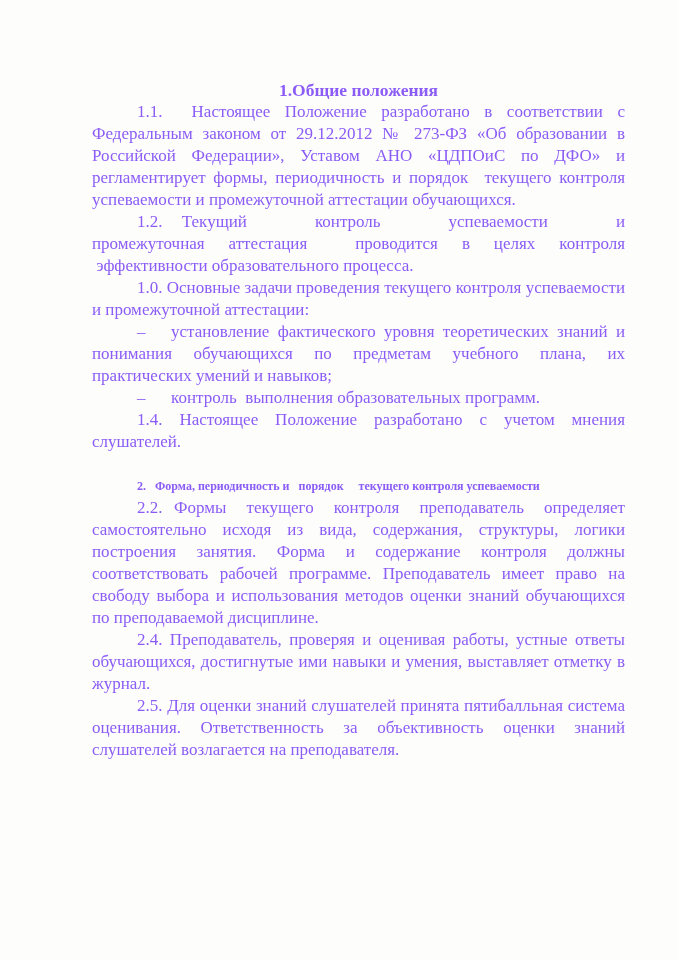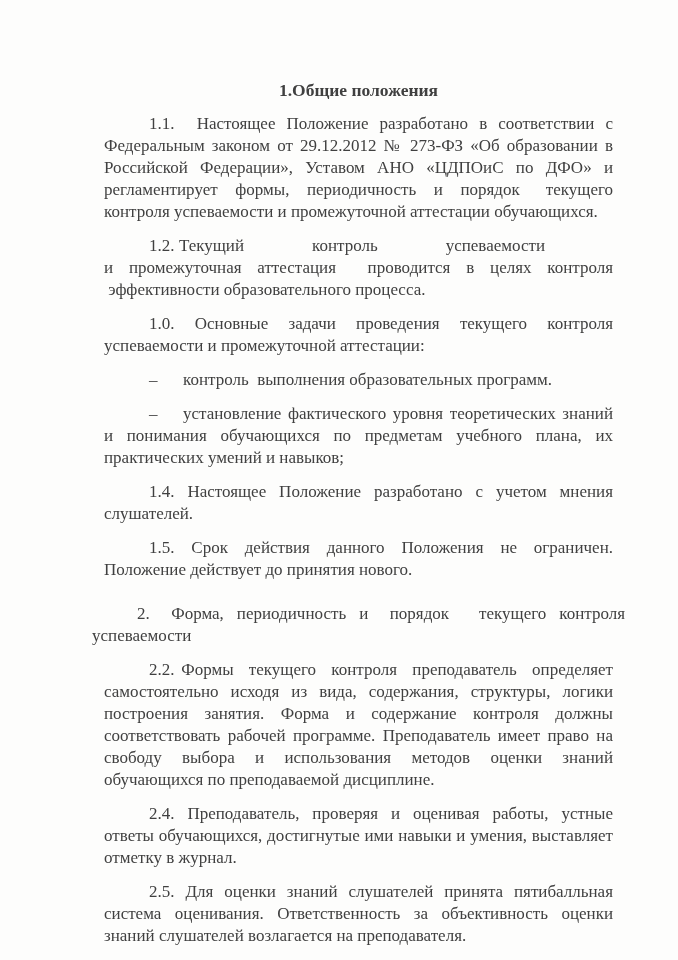--- a/index.html
+++ b/index.html
@@ -11,58 +11,57 @@
     width: 678px;
     height: 960px;
     overflow: hidden;
   }
   .page {
     box-sizing: border-box;
     width: 678px;
     height: 960px;
     padding: 79px 53px 40px 92px;
     background: #fdfdfc;
-    color: #404040;
+    color: #8b5cf6;
     font-family: "Liberation Serif", "DejaVu Serif", serif;
     font-size: 17px;
     line-height: 22px;
   }
   .doc-title {
     margin: 0;
     font-size: 17.5px;
     font-weight: 700;
     text-align: center;
   }
   .para {
-    margin: 12px;
+    margin: 0;
     text-align: justify;
     text-indent: 45px;
   }
   .heading-2 {
     margin: 22px 0 0 0;
-    font-size: 17px;
-    font-weight: 400;
+    font-size: 12px;
+    font-weight: 700;
     text-align: justify;
     text-indent: 45px;
   }
 </style>
 </head>
 <body>
 
 <div class="page">
 
   <h1 class="doc-title">1.Общие положения</h1>
 
   <p class="para">1.1.&nbsp; Настоящее Положение разработано в соответствии с Федеральным законом от 29.12.2012 № 273-ФЗ «Об образовании в Российской Федерации», Уставом АНО «ЦДПОиС по ДФО» и регламентирует формы, периодичность и порядок  текущего контроля успеваемости и промежуточной аттестации обучающихся.</p>
   <p class="para">1.2.&nbsp;Текущий    контроль    успеваемости    и промежуточная аттестация &nbsp;проводится в целях контроля &nbsp;эффективности образовательного процесса.</p>
   <p class="para">1.0. Основные задачи проведения текущего контроля успеваемости и промежуточной аттестации:</p>
+  <p class="para">–  установление фактического уровня теоретических знаний и понимания обучающихся по предметам учебного плана, их практических умений и навыков;</p>
   <p class="para">–  контроль &nbsp;выполнения образовательных программ.</p>
-  <p class="para">–  установление фактического уровня теоретических знаний и понимания обучающихся по предметам учебного плана, их практических умений и навыков;</p>
   <p class="para">1.4. Настоящее Положение разработано с учетом мнения слушателей.</p>
-  <p class="para">1.5. Срок действия данного Положения не ограничен. Положение действует до принятия нового.</p>
 
   <h2 class="heading-2">2.  Форма, периодичность и  порядок  текущего контроля успеваемости</h2>
 
   <p class="para">2.2. Формы  текущего  контроля  преподаватель  определяет самостоятельно исходя из вида, содержания, структуры, логики построения занятия. Форма и содержание контроля должны соответствовать рабочей программе. Преподаватель имеет право на свободу выбора и использования методов оценки знаний обучающихся по преподаваемой дисциплине.</p>
   <p class="para">2.4. Преподаватель, проверяя и оценивая работы, устные ответы обучающихся, достигнутые ими навыки и умения, выставляет отметку в журнал.</p>
   <p class="para">2.5. Для оценки знаний слушателей принята пятибалльная система оценивания. Ответственность за объективность оценки знаний слушателей возлагается на преподавателя.</p>
 
 </div>
 
 </body></html>

